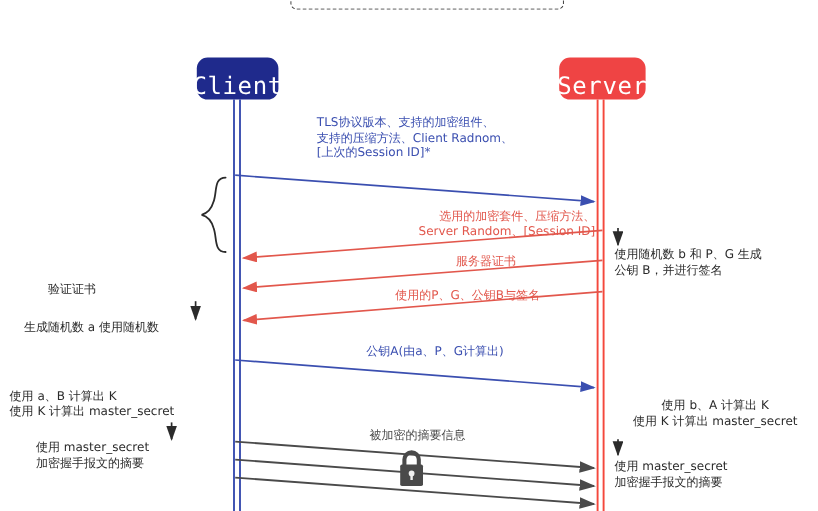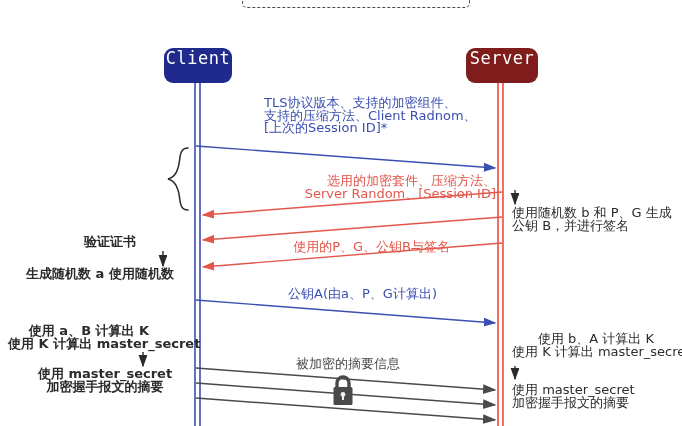--- a/index.html
+++ b/index.html
@@ -15,50 +15,50 @@
   svg.layer {
     position: absolute; left: 0; top: 0;
     width: 682px; height: 426px;
     overflow: visible;
   }
 
   
   .node {
     position: absolute;
     border-radius: 9px;
-    display: flex; align-items: flex-start; justify-content: center;
+    display: flex; align-items: flex-end; justify-content: center;
     font-family: "DejaVu Sans Mono", "Liberation Mono", monospace;
-    font-size: 17px;
+    font-size: 20px;
     color: #ffffff;
     letter-spacing: 0.5px;
     box-sizing: border-box;
   }
   #client-node {
     left: 164px; top: 48px; width: 68px; height: 35px;
     background: #1f2a8c;
   }
   #server-node {
     left: 466px; top: 48px; width: 72px; height: 35px;
-    background: #7f1d1d;
+    background: #ef4444;
   }
 
   
   .lbl {
     position: absolute;
-    font-size: 13px;
+    font-size: 10px;
     line-height: 12.5px;
     white-space: pre;
     font-family: "DejaVu Sans", "Liberation Sans", sans-serif;
   }
   .lbl.blue { color: #3b4fb0; }
   .lbl.red  { color: #e2574c; text-align: right; }
   .lbl.dark { color: #2b2b2b; }
   .lbl.gray { color: #4a4a4a; }
   .ctr { text-align: center; }
-  .rt  { text-align: center; font-weight: bold; }
+  .rt  { text-align: left; }
   .lf  { text-align: left; }
 
   
   #top-banner {
     position: absolute;
     left: 242px; top: -14px; width: 228px; height: 22px;
     border: 1.6px dashed #4a4a4a;
     border-radius: 5px;
     box-sizing: border-box;
   }
@@ -133,20 +133,21 @@
     <span>Server</span>
   </div>
 
   <div class="lbl blue lf" style="left:264px; top:97px; width:220px;">TLS协议版本、支持的加密组件、
 支持的压缩方法、Client Radnom、
 [上次的Session ID]*</div>
 
   <div class="lbl red lf" style="left:266px; top:175px; width:230px;">选用的加密套件、压缩方法、
 Server Random、[Session ID]</div>
 
+  <div class="lbl red ctr" style="left:280px; top:213px; width:150px;">服务器证书</div>
 
   <div class="lbl red ctr" style="left:270px; top:241px; width:180px;">使用的P、G、公钥B与签名</div>
 
   <div class="lbl gray ctr" style="left:283px; top:358px; width:130px;">被加密的摘要信息</div>
 
   <div class="lbl blue ctr" style="left:270px; top:288px; width:185px;">公钥A(由a、P、G计算出)</div>
 
   <div class="lbl dark rt" style="left:40px; top:236px; width:140px;">验证证书</div>
 
   <div class="lbl dark rt" style="left:20px; top:268px; width:160px;">生成随机数 a 使用随机数</div>

